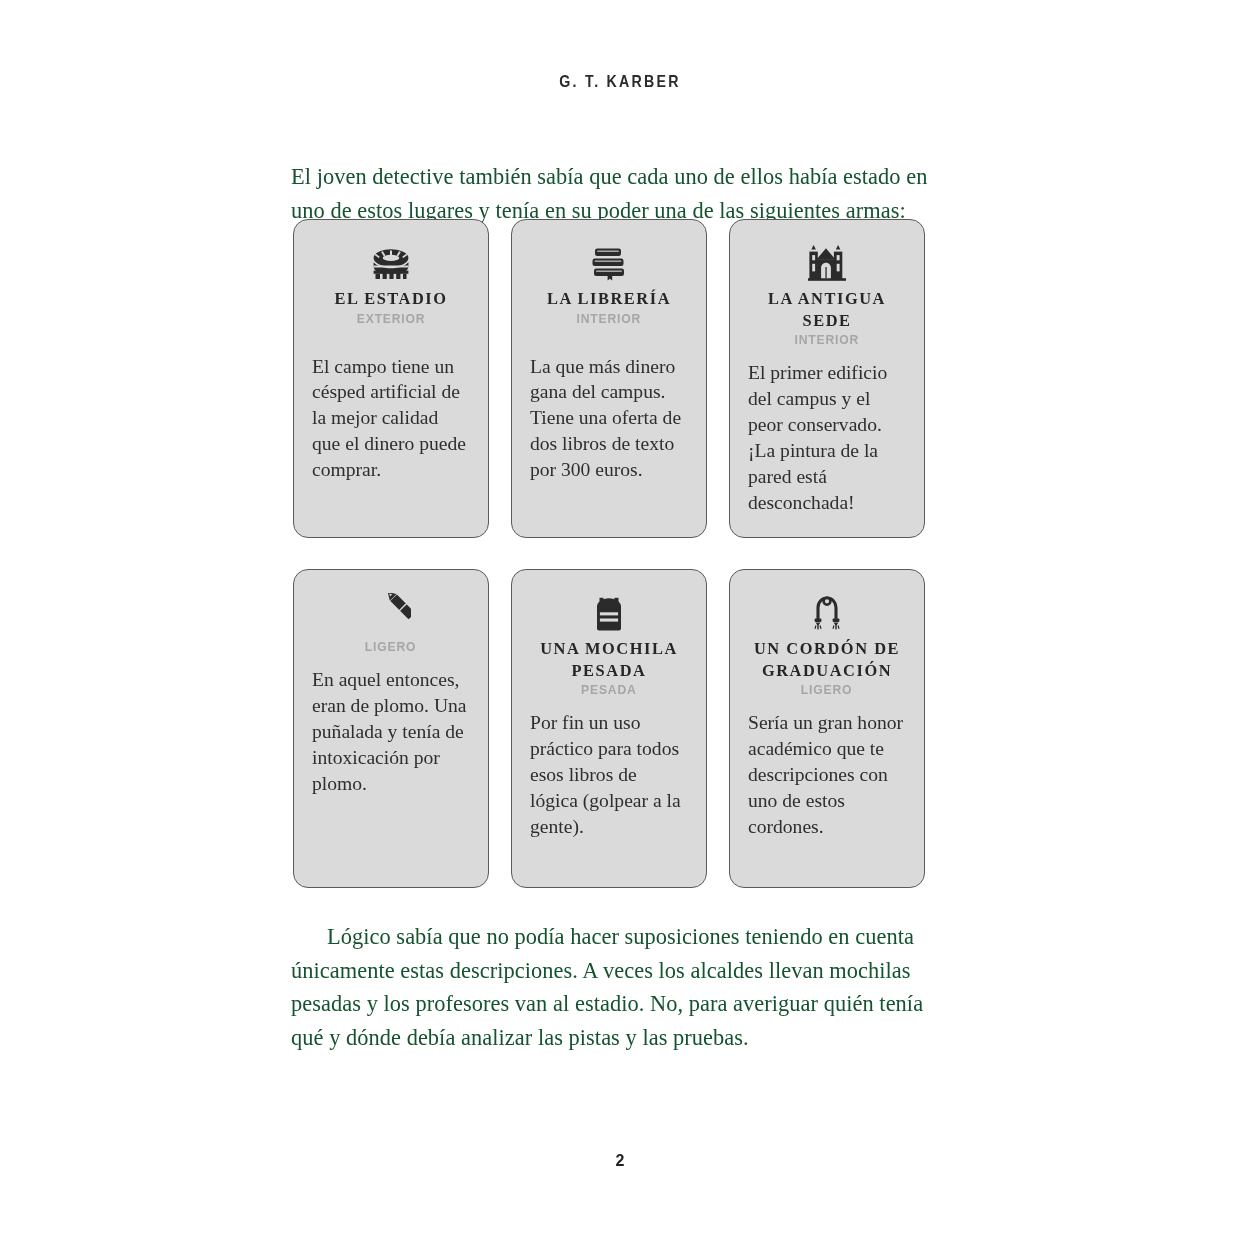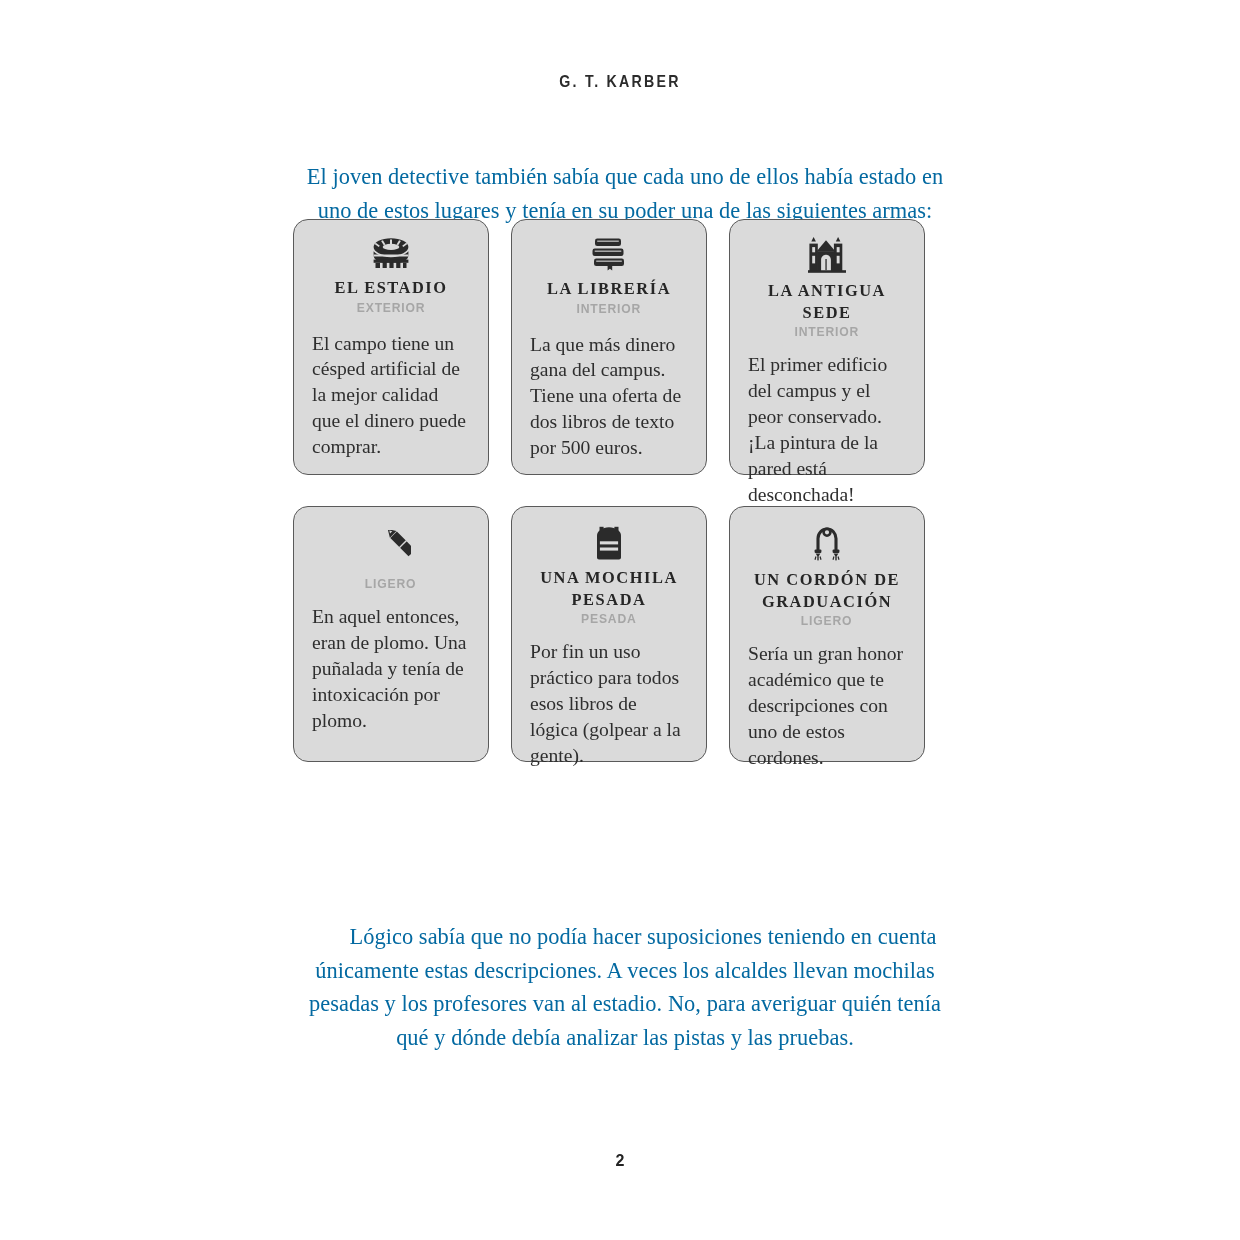--- a/index.html
+++ b/index.html
@@ -37,42 +37,41 @@
   }
 
   
   .copy {
     position: absolute;
     left: 291px;
     width: 668px;
     font-family: "Liberation Serif", serif;
     font-size: 22.4px;
     line-height: 33.5px;
-    color: #0369a1;
+    color: #14532d;
     letter-spacing: 0.05px;
-    text-align: center;
   }
   .copy.intro { top: 138px; }
   .copy.outro { top: 898px; text-indent: 36px; }
 
   
   .grid {
     position: absolute;
     left: 293px;
     top: 219px;
     width: 632px;
     display: grid;
     grid-template-columns: repeat(3, 196px);
     column-gap: 22px;
     row-gap: 31px;
   }
 
   .card {
     box-sizing: border-box;
-    height: 256px;
+    height: 319px;
     background: #dadada;
     border: 1.6px solid #5a5a5a;
     border-radius: 15px;
     padding: 17px 16px 14px 16px;
     display: flex;
     flex-direction: column;
     align-items: center;
   }
 
   .card-icon {
@@ -107,21 +106,21 @@
     margin-top: 1px;
   }
 
   .card-desc {
     font-family: "Liberation Serif", serif;
     font-size: 19.6px;
     line-height: 25.9px;
     color: #2e2e2e;
     text-align: left;
     align-self: stretch;
-    margin-top: 16px;
+    margin-top: 28px;
     padding: 0 2px;
   }
 
   
   .card.two-line-title .card-desc { margin-top: 13px; }
 
   
   .folio {
     position: absolute;
     bottom: 70px;
@@ -185,21 +184,21 @@
           </g>
           <g fill="#dadada">
             <rect x="8.2" y="3.6" width="21.6" height="1.1"></rect>
             <rect x="5.7" y="13.6" width="26.6" height="1.1"></rect>
             <rect x="7.2" y="23.6" width="25.6" height="1.1"></rect>
           </g>
         </svg>
       </div>
       <div class="card-title">LA LIBRERÍA</div>
       <div class="card-sub">INTERIOR</div>
-      <div class="card-desc">La que más dinero gana del campus. Tiene una oferta de dos libros de texto por 500 euros.</div>
+      <div class="card-desc">La que más dinero gana del campus. Tiene una oferta de dos libros de texto por 300 euros.</div>
     </div>
 
     <div class="card two-line-title">
       <div class="card-icon">
         <svg width="38" height="36" viewBox="0 0 38 36">
           <g fill="#2b2b2b">
 
             <path d="M5.6 0l2.3 4.4H3.3z"></path>
             <path d="M30.1 0l2.3 4.4h-4.6z"></path>
 

